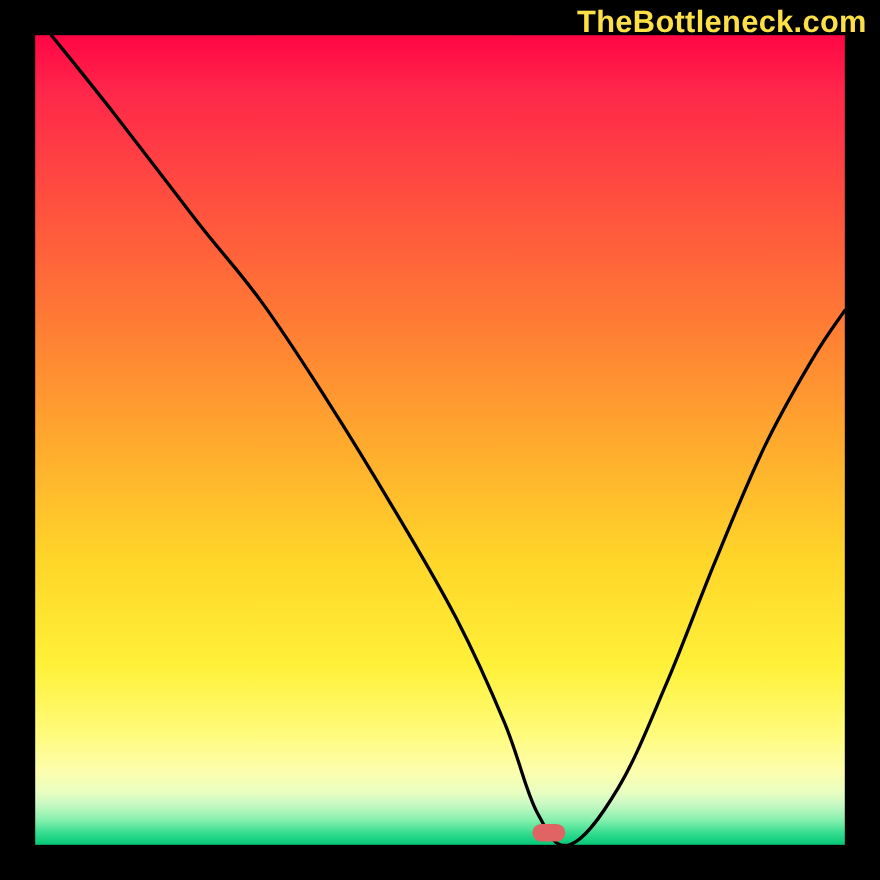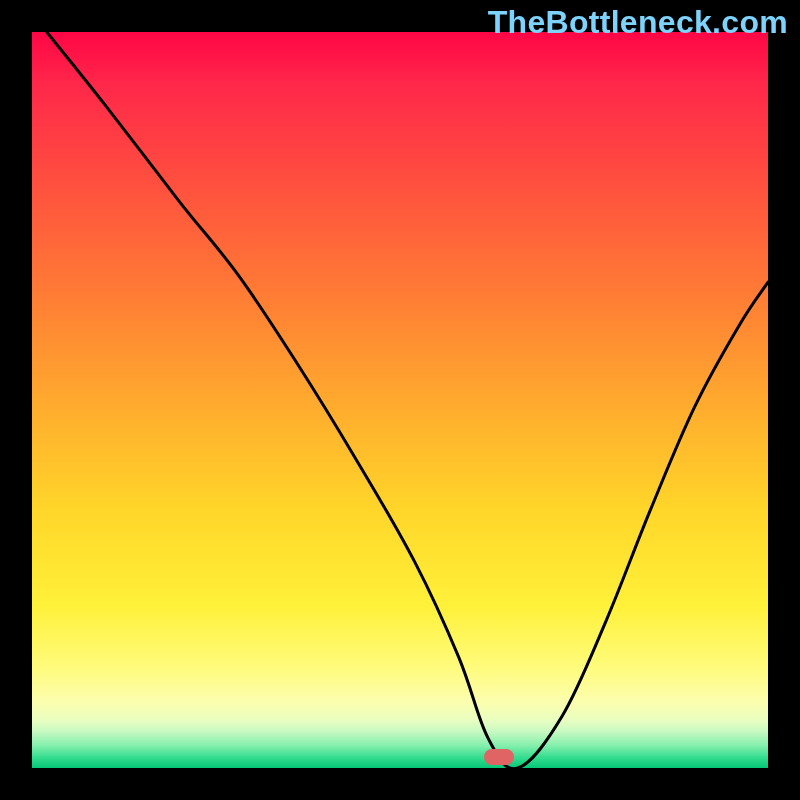--- a/index.html
+++ b/index.html
@@ -13,23 +13,23 @@
   .container {
     position: relative;
     width: 800px;
     height: 800px;
     background: #000;
   }
   .watermark {
     position: absolute;
     top: 4px;
     right: 12px;
-    color: #7dd3fc;
+    color: #fde047;
     font-family: Arial, Helvetica, sans-serif;
-    font-size: 32px;
+    font-size: 28px;
     font-weight: 600;
     letter-spacing: 0.3px;
     z-index: 10;
   }
   .plot {
     position: absolute;
     left: 32px;
     top: 32px;
     width: 736px;
     height: 736px;

